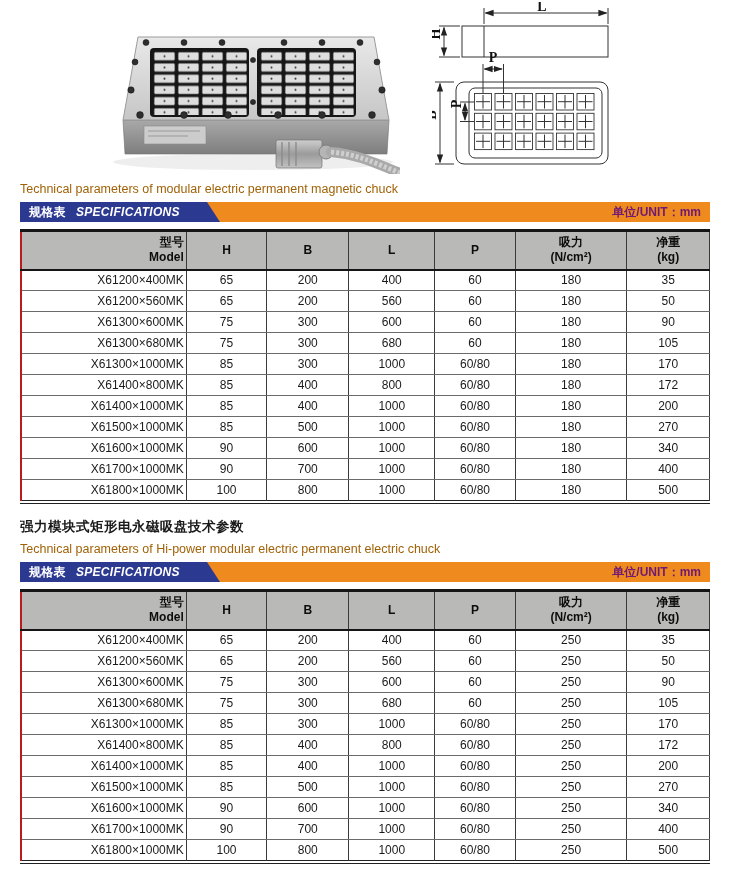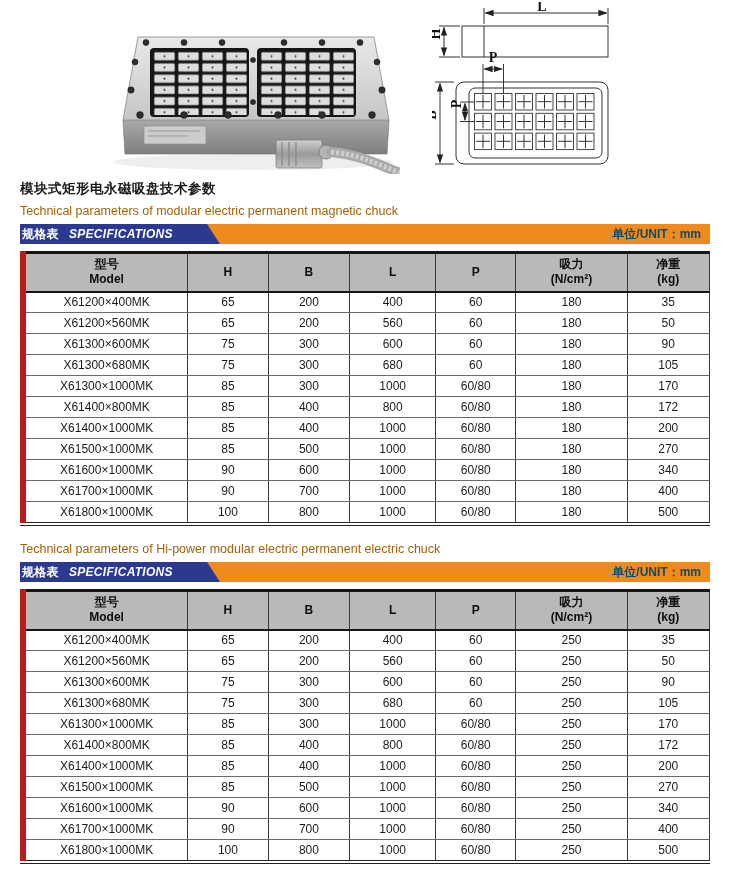--- a/index.html
+++ b/index.html
@@ -22,28 +22,28 @@
 
   
   .spec-bar {
     position:relative; height:20px; margin-top:6px;
     background:var(--orange); overflow:hidden;
   }
   .spec-bar .blue-tag {
     position:absolute; left:0; top:0; height:100%; width:200px;
     background:var(--blue);
     clip-path:polygon(0 0, calc(100% - 13px) 0, 100% 100%, 0 100%);
-    display:flex; align-items:center; padding-left:2px;
+    display:flex; align-items:center; padding-left:9px;
     color:#fff; font-weight:bold; font-size:12px; letter-spacing:0.3px;
   }
   .spec-bar .blue-tag .en { margin-left:10px;font-style:italic; }
   .spec-bar .unit {
     position:absolute; right:9px; top:0; height:100%;
     display:flex; align-items:center;
-    color:#0c4a6e; font-weight:bold; font-size:12px;
+    color:#701a75; font-weight:bold; font-size:12px;
   }
 
   
   .tbl-wrap { margin-top:7px; border-bottom:1px solid #222; padding-bottom:2px; }
   table.spec {
     width:100%; border-collapse:collapse; table-layout:fixed;
     border-top:3px solid #151515; border-bottom:1px solid #222;
     font-size:12px;
   }
   table.spec th {
@@ -51,21 +51,21 @@
     border:1px solid #3a3a3a; border-top:none;
     border-bottom:2px solid #151515;
     height:39px; line-height:1.25; padding:1px 2px;
   }
   table.spec td {
     border-left:1px solid #3a3a3a; border-right:1px solid #3a3a3a;
     border-bottom:1px solid #6b6b6b;
     text-align:center; height:21px; padding:0 2px;
   }
   table.spec tr:last-child td { border-bottom:none; }
-  table.spec th:first-child, table.spec td:first-child { border-left:6px solid #b91c1c; }
+  table.spec th:first-child, table.spec td:first-child { border-left:2px solid #b91c1c;text-align:right; }
   .hdr-2l div { display:block; }
 
   .gap { height:10px; }
 </style>
 </head>
 <body>
 
 <div class="page" style="--orange:#ef8a1e; --blue:#2b3990;">
 
   <div class="graphics">
@@ -209,21 +209,20 @@
         <text x="110" y="9" text-anchor="middle">L</text>
         <text x="16" y="40" text-anchor="middle" transform="rotate(-90 8 40)">H</text>
         <text x="61" y="60" text-anchor="middle">P</text>
         <text x="12" y="121" text-anchor="middle" transform="rotate(-90 4 121)">B</text>
         <text x="37" y="110" text-anchor="middle" transform="rotate(-90 29 110)">P</text>
       </g>
     </svg>
   </div>
 
   <div class="section">
-    <div class="title-zh">模块式矩形电永磁吸盘技术参数</div>
     <div class="title-en">Technical parameters of modular electric permanent magnetic chuck</div>
 
     <div class="spec-bar">
       <div class="blue-tag">
         <span>规格表</span>
         <span class="en">SPECIFICATIONS</span>
       </div>
       <div class="unit">单位/UNIT：mm</div>
     </div>
 
@@ -359,20 +358,21 @@
               <td>500</td>
             </tr>
           </tbody>
       </table>
     </div>
   </div>
 
   <div class="gap"></div>
 
   <div class="section">
+    <div class="title-zh">强力模块式矩形电永磁吸盘技术参数</div>
     <div class="title-en">Technical parameters of Hi-power modular electric permanent electric chuck</div>
 
     <div class="spec-bar">
       <div class="blue-tag">
         <span>规格表</span>
         <span class="en">SPECIFICATIONS</span>
       </div>
       <div class="unit">单位/UNIT：mm</div>
     </div>
 

